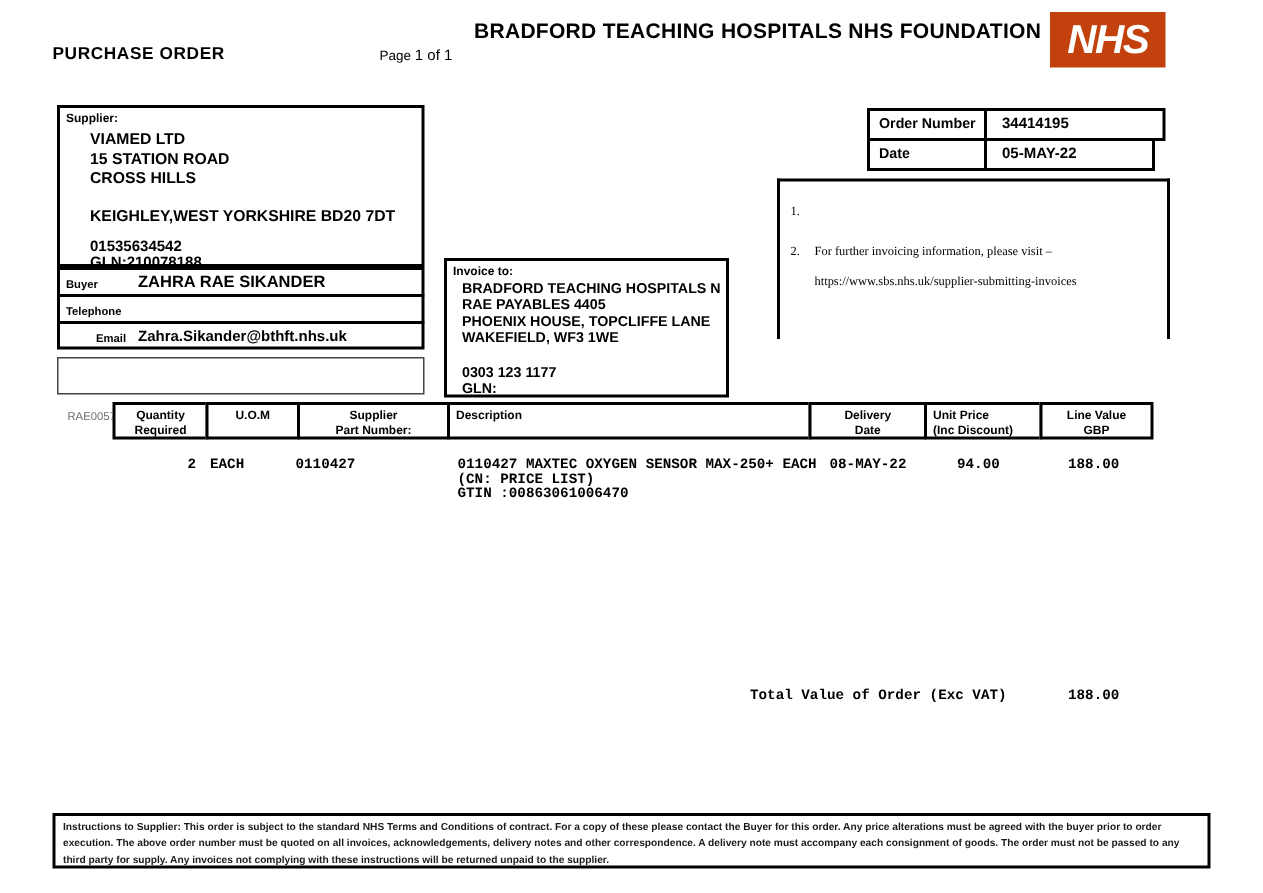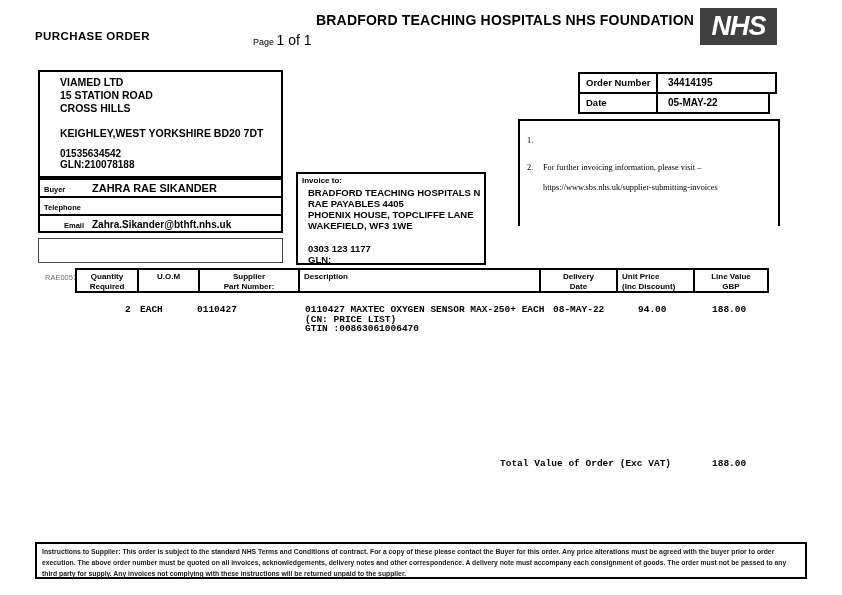--- a/index.html
+++ b/index.html
@@ -27,28 +27,29 @@
   .footer-box p{margin:0;padding:2px 5px;font-size:6.8px;font-weight:bold;line-height:1.62;color:#1a1a1a;}
 </style>
 </head>
 <body>
 
 <div class="page">
 
   <div class="abs doc-title" style="left:35px;top:30px;">PURCHASE ORDER</div>
   <div class="abs" style="left:253px;top:32px;font-size:9px;">
     <span>Page</span>
-    <span style="font-size:14px;font-weight:normal;">1 of 1</span>
+    <span style="font-size:10px;font-weight:normal;">1 of 1</span>
   </div>
   <div class="abs org-name" style="left:316px;top:12px;">BRADFORD TEACHING HOSPITALS NHS FOUNDATION</div>
-  <div class="nhs-logo" style="background: #404040;">
+  <div class="nhs-logo" style="background: #c2410c;">
     <span>NHS</span>
   </div>
 
   <div class="bx" style="left:38px;top:70px;width:245px;height:108px;">
+    <div class="lbl" style="margin:2px 0 0 4px;">Supplier:</div>
     <div class="addr" style="margin:4px 0 0 20px;">
       <div>VIAMED LTD</div>
       <div>15 STATION ROAD</div>
       <div>CROSS HILLS</div>
       <div class="sp12"></div>
       <div>KEIGHLEY,WEST YORKSHIRE BD20 7DT</div>
       <div class="sp8"></div>
       <div style="font-size:10px;line-height:11px;">01535634542</div>
       <div style="font-size:10px;line-height:11px;">GLN:210078188</div>
     </div>

